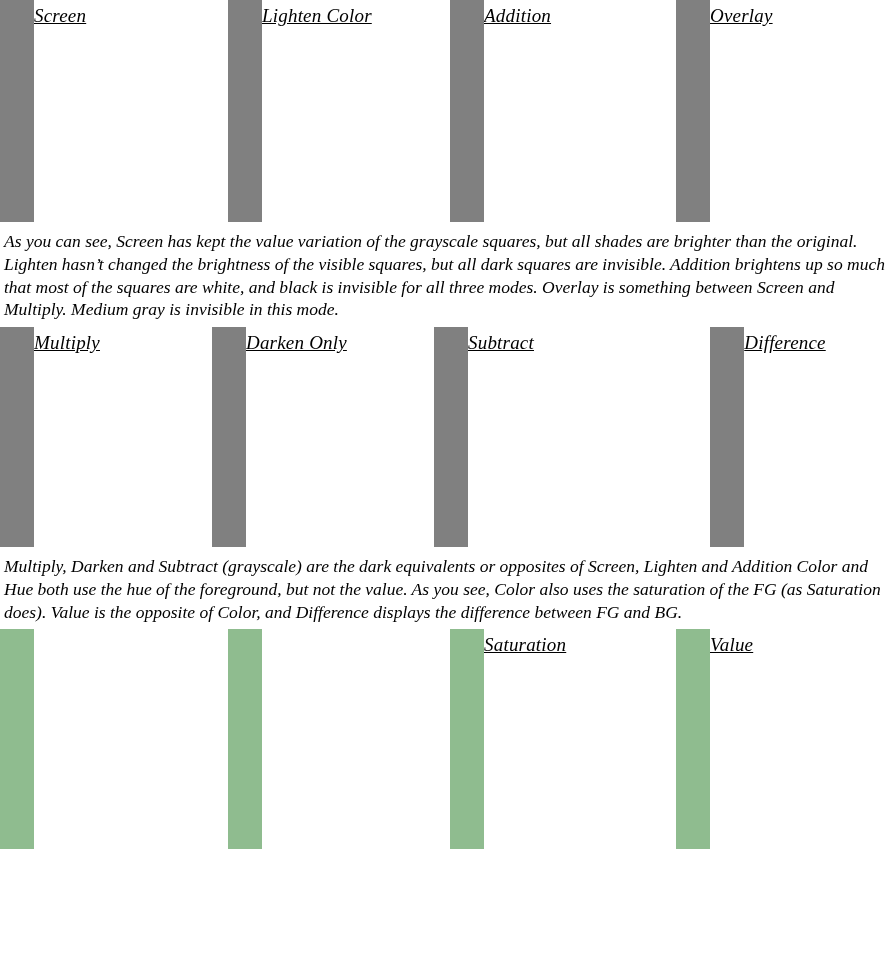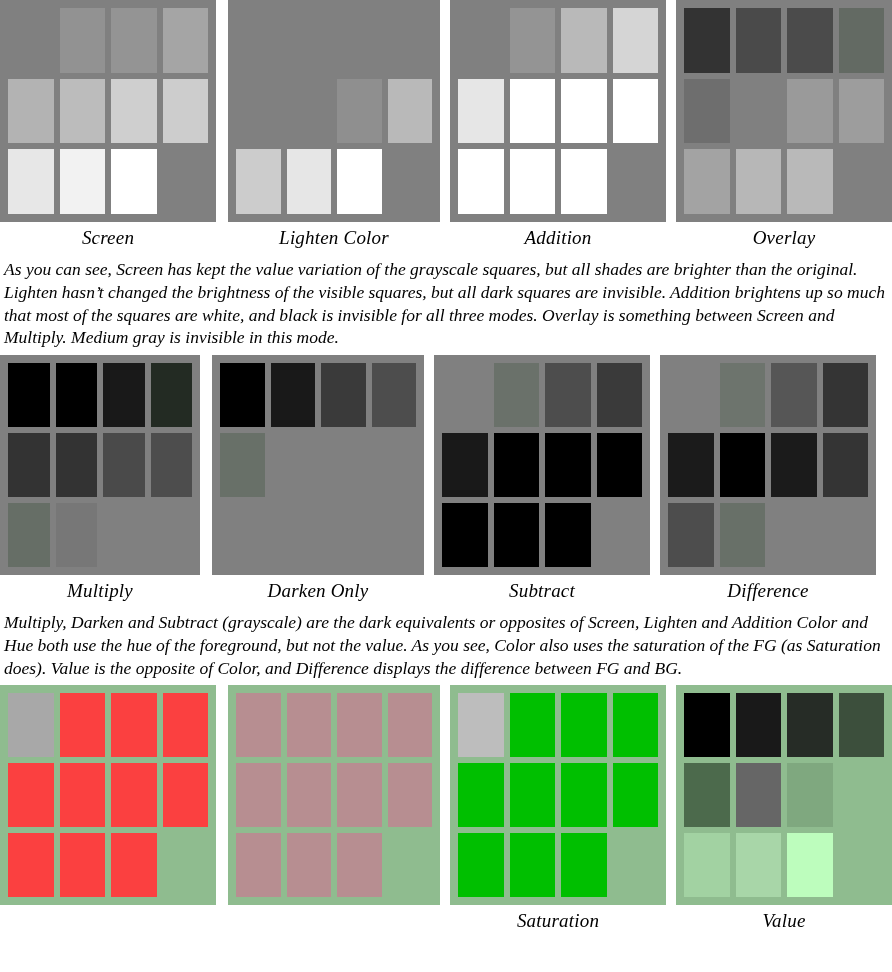--- a/index.html
+++ b/index.html
@@ -5,21 +5,21 @@
   html,body{margin:0;padding:0;background:#ffffff;}
   body{
     width:892px;height:972px;
     font-family:"Liberation Serif",serif;
     overflow:hidden;
   }
   .sheet{width:892px;height:972px;position:relative;}
 
   
   .band{display:flex;width:892px;}
-  .band .panelwrap{display:flex;flex-direction:column;}
+  .band .panelwrap{display:flex;flex-direction:row;text-decoration:underline;}
 
   .panel{
     position:relative;
     box-sizing:border-box;
   }
   .grid{
     display:grid;
     grid-template-columns:repeat(4,1fr);
     grid-template-rows:repeat(3,1fr);
     width:100%;height:100%;
@@ -365,21 +365,21 @@
               <div class="sw" style="background: rgb(0, 0, 0);"></div>
             </div>
             <div class="cell">
               <div class="sw empty"></div>
             </div>
           </div>
         </div>
         <div class="caption">Subtract</div>
       </div>
       <div class="gapcol" style="width: 10px;"></div>
-      <div class="panelwrap" style="width: 216px;">
+      <div class="panelwrap" style="width: 216px; justify-content: center;">
         <div class="panel" style="height: 220px; background: rgb(128, 128, 128);">
           <div class="grid" style="padding: 8px; gap: 6px;">
             <div class="cell">
               <div class="sw empty"></div>
             </div>
             <div class="cell">
               <div class="sw" style="background: rgb(109, 116, 109);"></div>
             </div>
             <div class="cell">
               <div class="sw" style="background: rgb(86, 86, 86);"></div>

